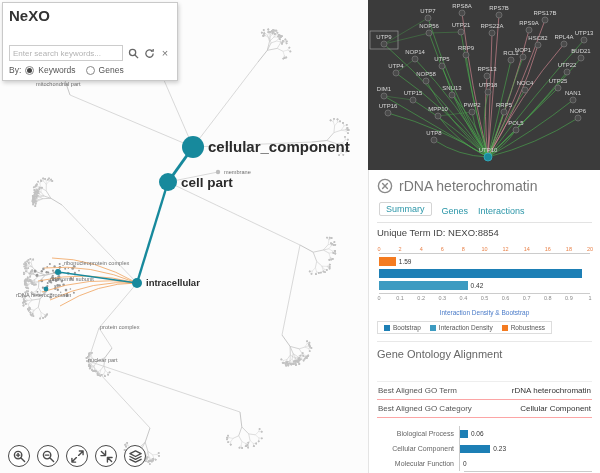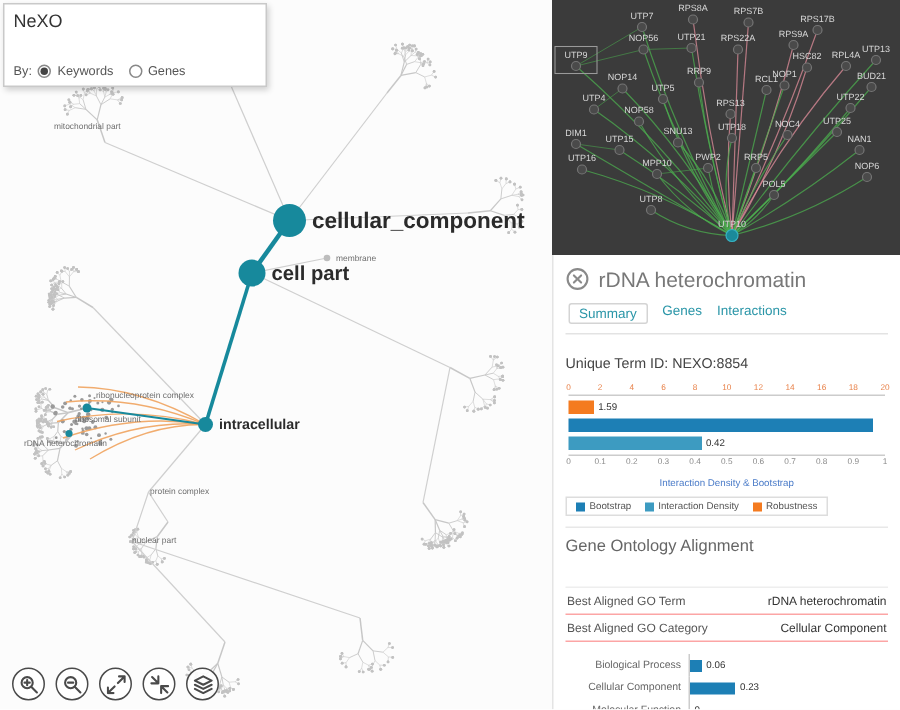--- a/index.html
+++ b/index.html
@@ -5,21 +5,21 @@
   *{box-sizing:border-box;margin:0;padding:0}
   html,body{width:600px;height:473px}
   body{font-family:"Liberation Sans",sans-serif;background:#fff;overflow:hidden}
   .app{position:relative;width:600px;height:473px;background:#fff;overflow:hidden}
 
   
   .tree-area{position:absolute;left:0;top:0;width:368px;height:473px;background:#fcfcfc;overflow:hidden}
   #tree-svg{position:absolute;left:0;top:0}
 
   .search-panel{position:absolute;left:2px;top:2px;width:176px;background:#fff;border:1px solid #c9c9c9;box-shadow:1px 2px 4px rgba(0,0,0,.18);padding:4px 6px 5px;z-index:5}
-  .sp-title{font-size:12px;font-weight:normal;color:#333;margin-bottom:21px}
+  .sp-title{font-size:15px;font-weight:bold;color:#333;margin-bottom:21px}
   .sp-row{display:flex;align-items:center;gap:4px}
   .sp-input-wrap{flex:1;border:1px solid #ccc;height:16px;display:flex;align-items:center;padding:0 3px;background:#fff}
   .sp-input-wrap input{border:none;outline:none;width:100%;font-size:8px;color:#333;background:transparent}
   .sp-input-wrap input::placeholder{color:#b3b3b3}
   .sp-icon{display:inline-flex;align-items:center;justify-content:center;width:12px;height:12px;cursor:pointer;color:#666}
   .sp-icon.x{font-size:11px;line-height:10px;color:#777}
   .sp-radios{margin-top:4px;display:flex;align-items:center;gap:4px;font-size:8.5px;color:#555}
   .radio{width:9px;height:9px;border:1px solid #888;border-radius:50%;display:inline-flex;align-items:center;justify-content:center;cursor:pointer;background:#fff}
   .radio.checked::after{content:'';width:5px;height:5px;background:#444;border-radius:50%}
   .rlabel{margin-right:6px}
@@ -30,21 +30,21 @@
 
   
   .network-panel{position:absolute;left:368px;top:0;width:232px;height:170px;background:#3b3b3b;overflow:hidden}
 
   
   .details-panel{position:absolute;left:368px;top:170px;width:232px;height:303px;background:#fff;padding:6px 8px;color:#555;overflow:hidden;border-left:1px solid #e4e4e4}
   .dp-header{display:flex;align-items:center;gap:6px;margin:2px 0 6px}
   .close-circle{display:inline-flex;cursor:pointer}
   .close-circle svg{stroke:#8a8a8a;fill:none;stroke-width:1.4;stroke-linecap:round}
   .dp-title{font-size:14px;color:#787878}
-  .dp-tabs{display:flex;align-items:flex-start;gap:10px;border-bottom:1px solid #e3e3e3;padding:2px 2px 6px;margin-bottom:14px}
+  .dp-tabs{display:flex;align-items:flex-end;gap:10px;border-bottom:1px solid #e3e3e3;padding:2px 2px 6px;margin-bottom:4px}
   .tab{color:#2b96a8;font-size:9px;cursor:pointer}
   .tab.active{border:1px solid #d4d4d4;border-radius:2px;padding:1px 6px}
   .unique-term{font-size:9.5px;color:#444;margin:2px 0 8px}
   .sec-label{font-size:9.5px;color:#777;margin-bottom:3px}
 
   .c1{position:relative;margin:0 2px}
   .axisrow{position:relative;height:7px}
   .axisrow span{position:absolute;transform:translateX(-50%);font-size:5.5px;white-space:nowrap}
   .axisrow.top span{color:#e8824a}
   .axisrow.bottom span{color:#8a8a8a;top:1px}
@@ -1834,20 +1834,38 @@
           <text x="64" y="265" font-size="5.6" fill="#6f6f6f" font-family="Liberation Sans, sans-serif">ribonucleoprotein complex</text>
           <text x="50" y="281" font-size="5.6" fill="#6f6f6f" font-family="Liberation Sans, sans-serif">ribosomal subunit</text>
           <text x="16" y="297" font-size="5.6" fill="#6f6f6f" font-family="Liberation Sans, sans-serif">rDNA heterochromatin</text>
           <text x="100" y="329" font-size="5.6" fill="#6f6f6f" font-family="Liberation Sans, sans-serif">protein complex</text>
           <text x="88" y="362" font-size="5.6" fill="#6f6f6f" font-family="Liberation Sans, sans-serif">nuclear part</text>
         </g>
       </svg>
 
     <div class="search-panel">
       <div class="sp-title">NeXO</div>
+      <div class="sp-row">
+        <span class="sp-input-wrap">
+          <input type="text" placeholder="Enter search keywords..." style="">
+        </span>
+        <span class="sp-icon">
+          <svg width="11" height="11" viewBox="0 0 12 12" fill="none" stroke="#666" stroke-width="1.4">
+              <circle cx="5" cy="5" r="3.4"></circle>
+              <line x1="7.6" y1="7.6" x2="11" y2="11"></line>
+            </svg>
+        </span>
+        <span class="sp-icon">
+          <svg width="11" height="11" viewBox="0 0 12 12" fill="none" stroke="#666" stroke-width="1.4">
+              <path d="M10 6a4 4 0 1 1-1.2-2.8"></path>
+              <path d="M10 1v2.5H7.5" fill="none"></path>
+            </svg>
+        </span>
+        <span class="sp-icon x">×</span>
+      </div>
       <div class="sp-radios">
         <span>By:</span>
         <span class="radio checked"></span>
         <span class="rlabel">Keywords</span>
         <span class="radio"></span>
         <span class="rlabel">Genes</span>
       </div>
     </div>
 
     <div class="toolbar">

